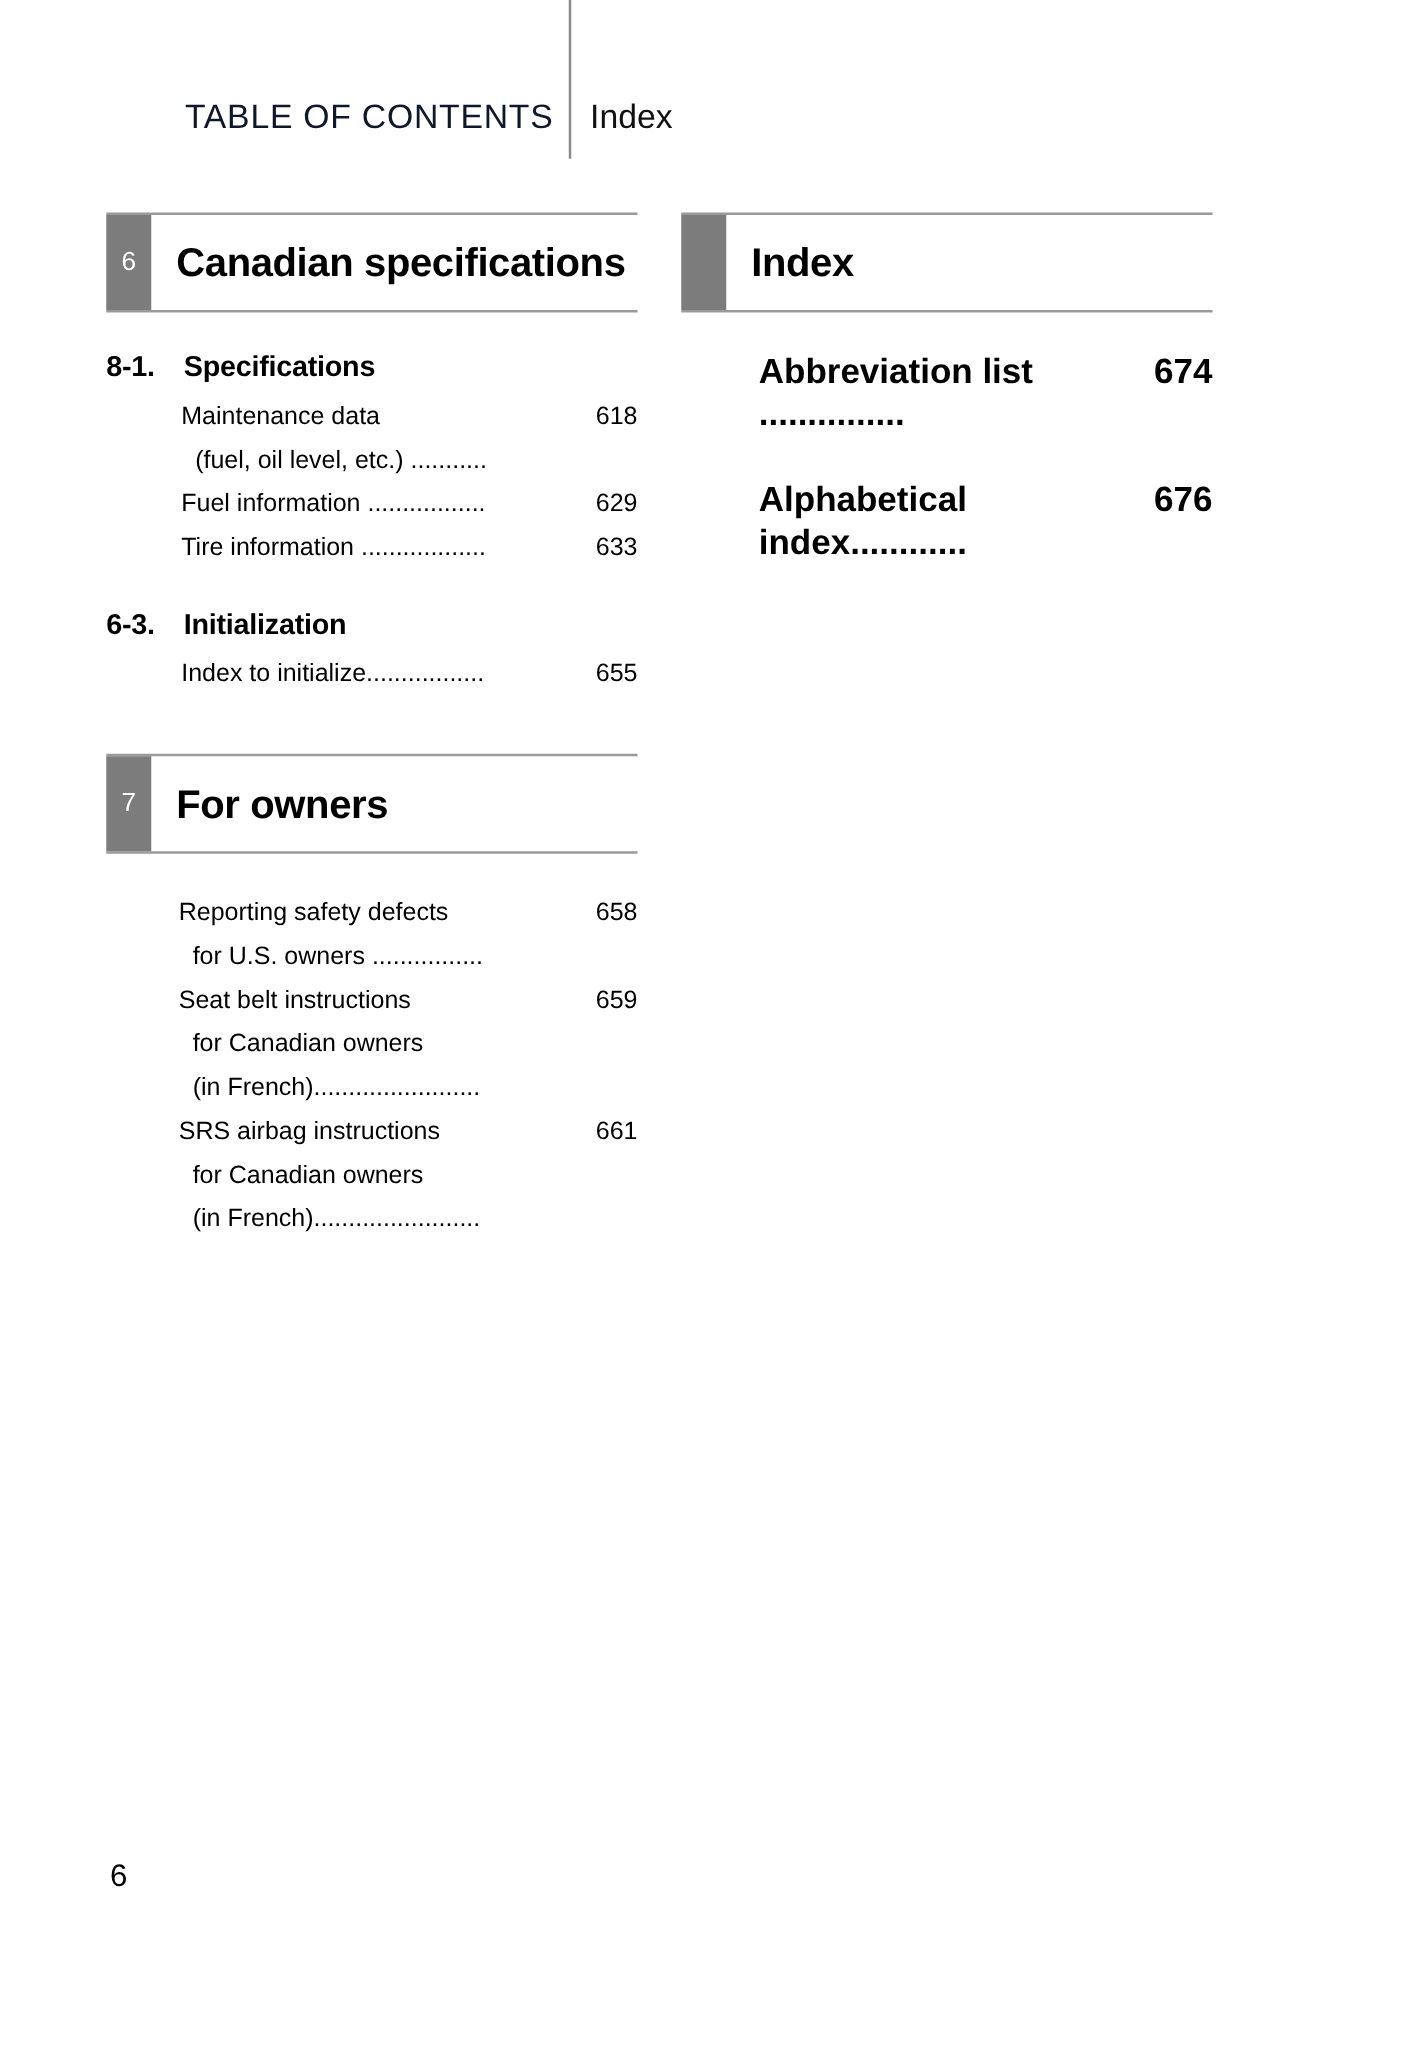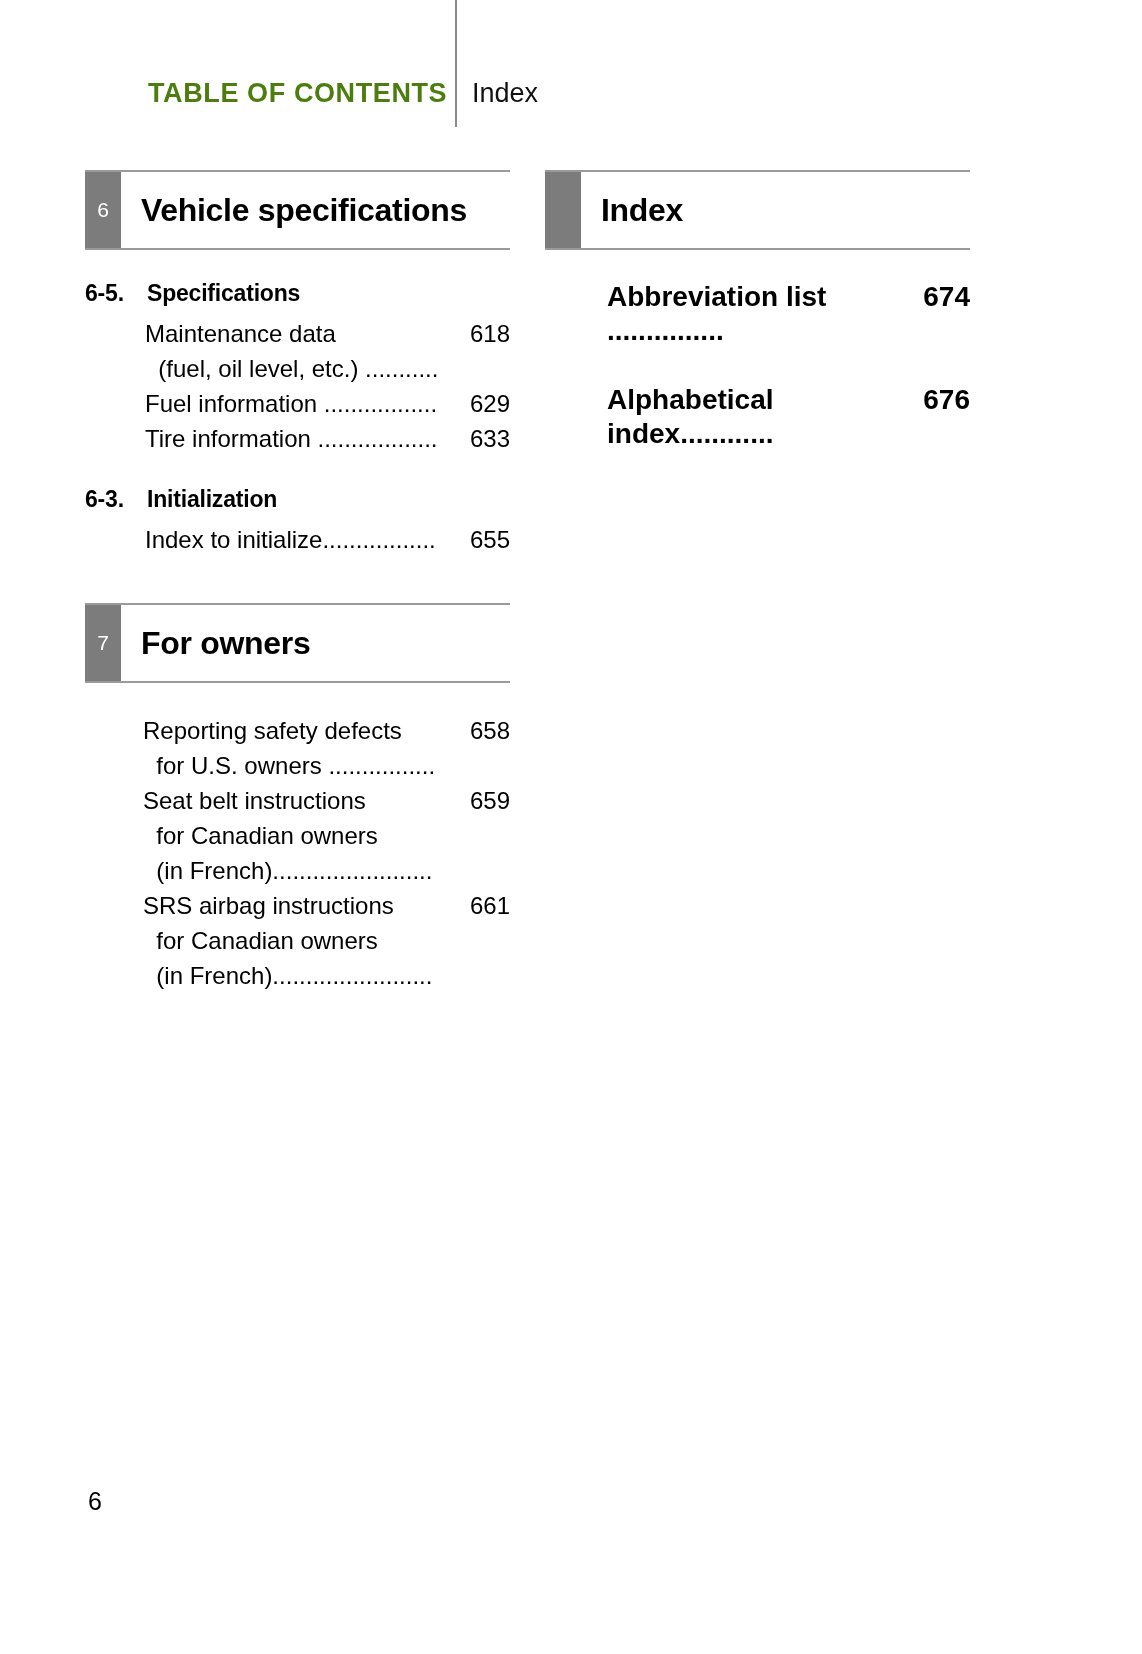--- a/index.html
+++ b/index.html
@@ -32,22 +32,22 @@
     width: 2px;
     height: 127px;
     background: #8b8b8b;
   }
   .header-toc {
     position: absolute;
     left: 148px;
     top: 78px;
     font-size: 27px;
     letter-spacing: 0.6px;
-    color: #4d7c0f;
-    font-weight: 700;
+    color: #0f172a;
+    font-weight: 400;
     white-space: nowrap;
   }
   .header-index {
     position: absolute;
     left: 472px;
     top: 78px;
     font-size: 27px;
     color: #111111;
     font-weight: 400;
     white-space: nowrap;
@@ -119,21 +119,21 @@
   .section-head .sec-num {
     width: 62px;
     flex: 0 0 62px;
   }
   .section-head .sec-title { flex: 1 1 auto; }
 
   
   .entry {
     display: flex;
     align-items: flex-start;
-    font-size: 24px;
+    font-size: 20px;
     line-height: 35px;
     padding-left: 60px;
   }
   .entry .label {
     flex: 1 1 auto;
     white-space: pre-wrap;
   }
   .entry .page {
     flex: 0 0 auto;
     width: 62px;
@@ -175,28 +175,28 @@
 </div>
 
 <div class="columns">
 
   <div class="col col-left">
 
     <div class="chapter">
       <div class="rule-top"></div>
       <div class="band">
         <div class="num-tab">6</div>
-        <div class="title">Vehicle specifications</div>
+        <div class="title">Canadian specifications</div>
       </div>
       <div class="rule-bottom"></div>
     </div>
 
     <div class="section">
       <div class="section-head">
-        <span class="sec-num">6-5.</span>
+        <span class="sec-num">8-1.</span>
         <span class="sec-title">Specifications</span>
       </div>
       <div class="entry">
         <span class="label">Maintenance data
   (fuel, oil level, etc.) ...........</span>
         <span class="page">618</span>
       </div>
       <div class="entry">
         <span class="label">Fuel information .................</span>
         <span class="page">629</span>

